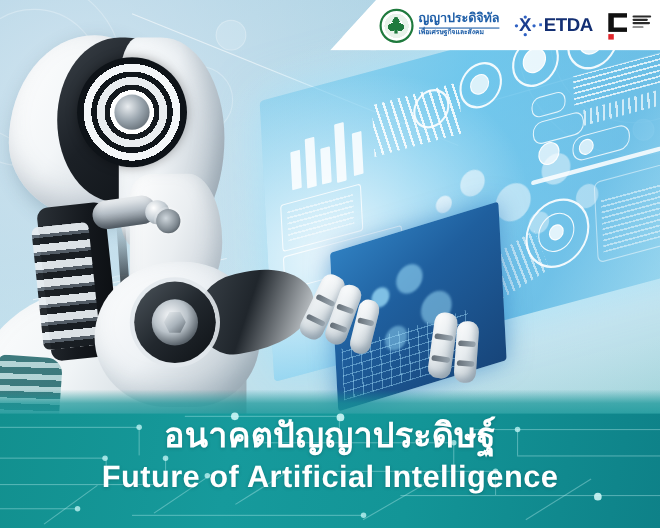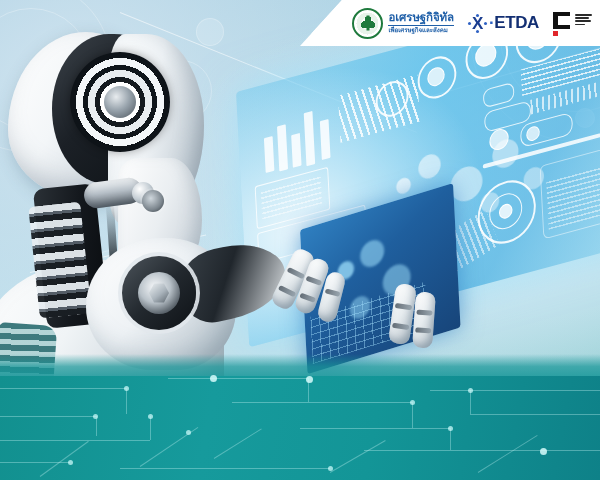--- a/index.html
+++ b/index.html
@@ -488,28 +488,32 @@
     <div class="node" style="left:68px;top:106px;"></div>
     <div class="node big" style="left:306px;top:22px;"></div>
     <div class="node" style="left:410px;top:46px;"></div>
     <div class="node" style="left:448px;top:72px;"></div>
     <div class="node" style="left:468px;top:34px;"></div>
     <div class="node big" style="left:540px;top:94px;"></div>
     <div class="node" style="left:328px;top:112px;"></div>
     <div class="node" style="left:186px;top:76px;"></div>
   </div>
 
+  <div class="titles">
+    <div class="title-th">อนาคตปัญญาประดิษฐ์</div>
+    <div class="title-en">Future of Artificial Intelligence</div>
+  </div>
 
   <div class="header">
     <div class="header-inner">
 
       <div class="logo-moj">
         <div class="moj-seal"></div>
         <div class="moj-text">
-          <span class="moj-th">อเศรษฐกิจิทัล</span>
+          <span class="moj-th">ญญาประดิจิทัล</span>
           <span class="moj-sub">เพื่อเศรษฐกิจและสังคม</span>
         </div>
       </div>
 
       <div class="logo-etda">
         <div class="etda-x">
           <span class="xg">X</span>
           <span class="dot d1"></span>
             <span class="dot d2"></span>
           <span class="dot d3"></span>

